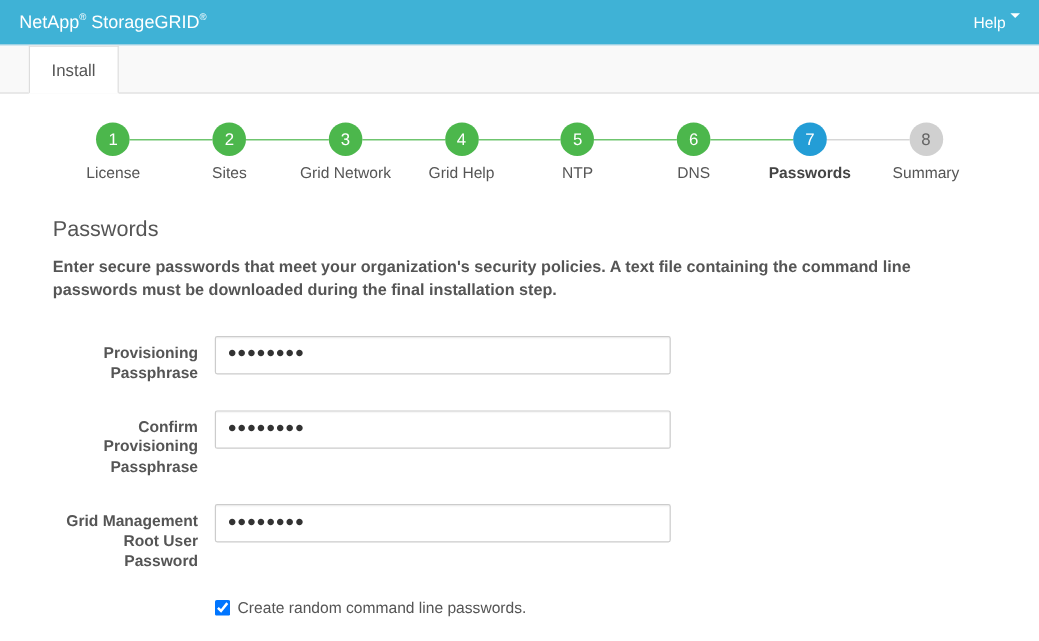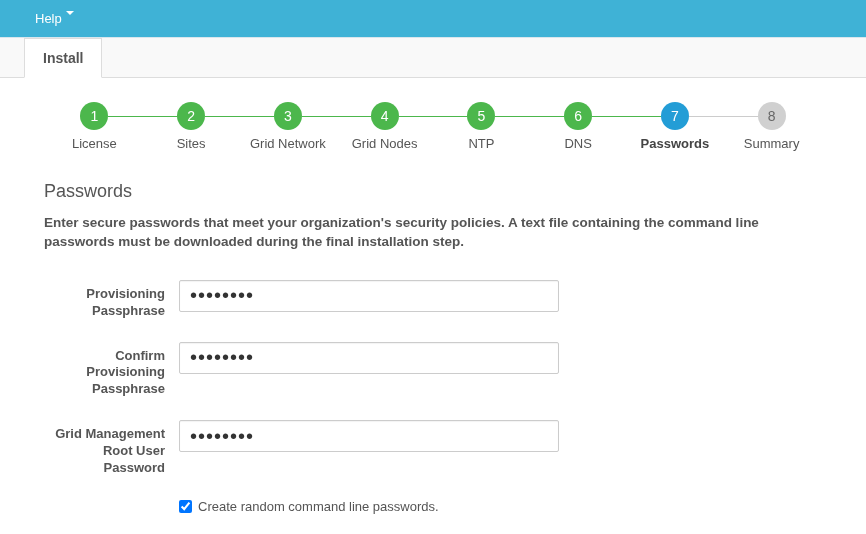--- a/index.html
+++ b/index.html
@@ -51,21 +51,20 @@
     display: flex;
     align-items: center;
     padding: 0 18px;
     font-size: 14px;
     color: #555;
     background: #fff;
     border: 1px solid #ddd;
     border-bottom: 1px solid #fff;
     margin-bottom: -1px;
     cursor: pointer;
-    font-weight: bold;
   }
   .content { padding: 24px 44px 30px 44px; }
   .stepper {
     display: flex;
     justify-content: space-between;
     align-items: flex-start;
     margin: 0 2px 30px 2px;
   }
   .step {
     display: flex;
@@ -150,20 +149,23 @@
     margin-left: 135px;
     font-size: 13px;
     color: #555;
   }
   .checkbox-row input { margin-right: 6px; }
 </style>
 </head>
 <body>
 
 <div class="header">
+  <div class="brand">
+    <span>NetApp</span><sup>®</sup> <span>StorageGRID</span><sup>®</sup>
+  </div>
   <div class="help">
     <span>Help</span>
       <span class="caret"></span>
   </div>
 </div>
 
 <div class="tabbar">
   <div class="tab">
     <span>Install</span>
   </div>
@@ -182,21 +184,21 @@
       <div class="step-label">Sites</div>
       <div class="step-line"></div>
     </div>
     <div class="step">
       <div class="step-circle done">3</div>
       <div class="step-label">Grid Network</div>
       <div class="step-line"></div>
     </div>
     <div class="step">
       <div class="step-circle done">4</div>
-      <div class="step-label">Grid Nodes</div>
+      <div class="step-label">Grid Help</div>
       <div class="step-line"></div>
     </div>
     <div class="step">
       <div class="step-circle done">5</div>
       <div class="step-label">NTP</div>
       <div class="step-line"></div>
     </div>
     <div class="step">
       <div class="step-circle done">6</div>
       <div class="step-label">DNS</div>

